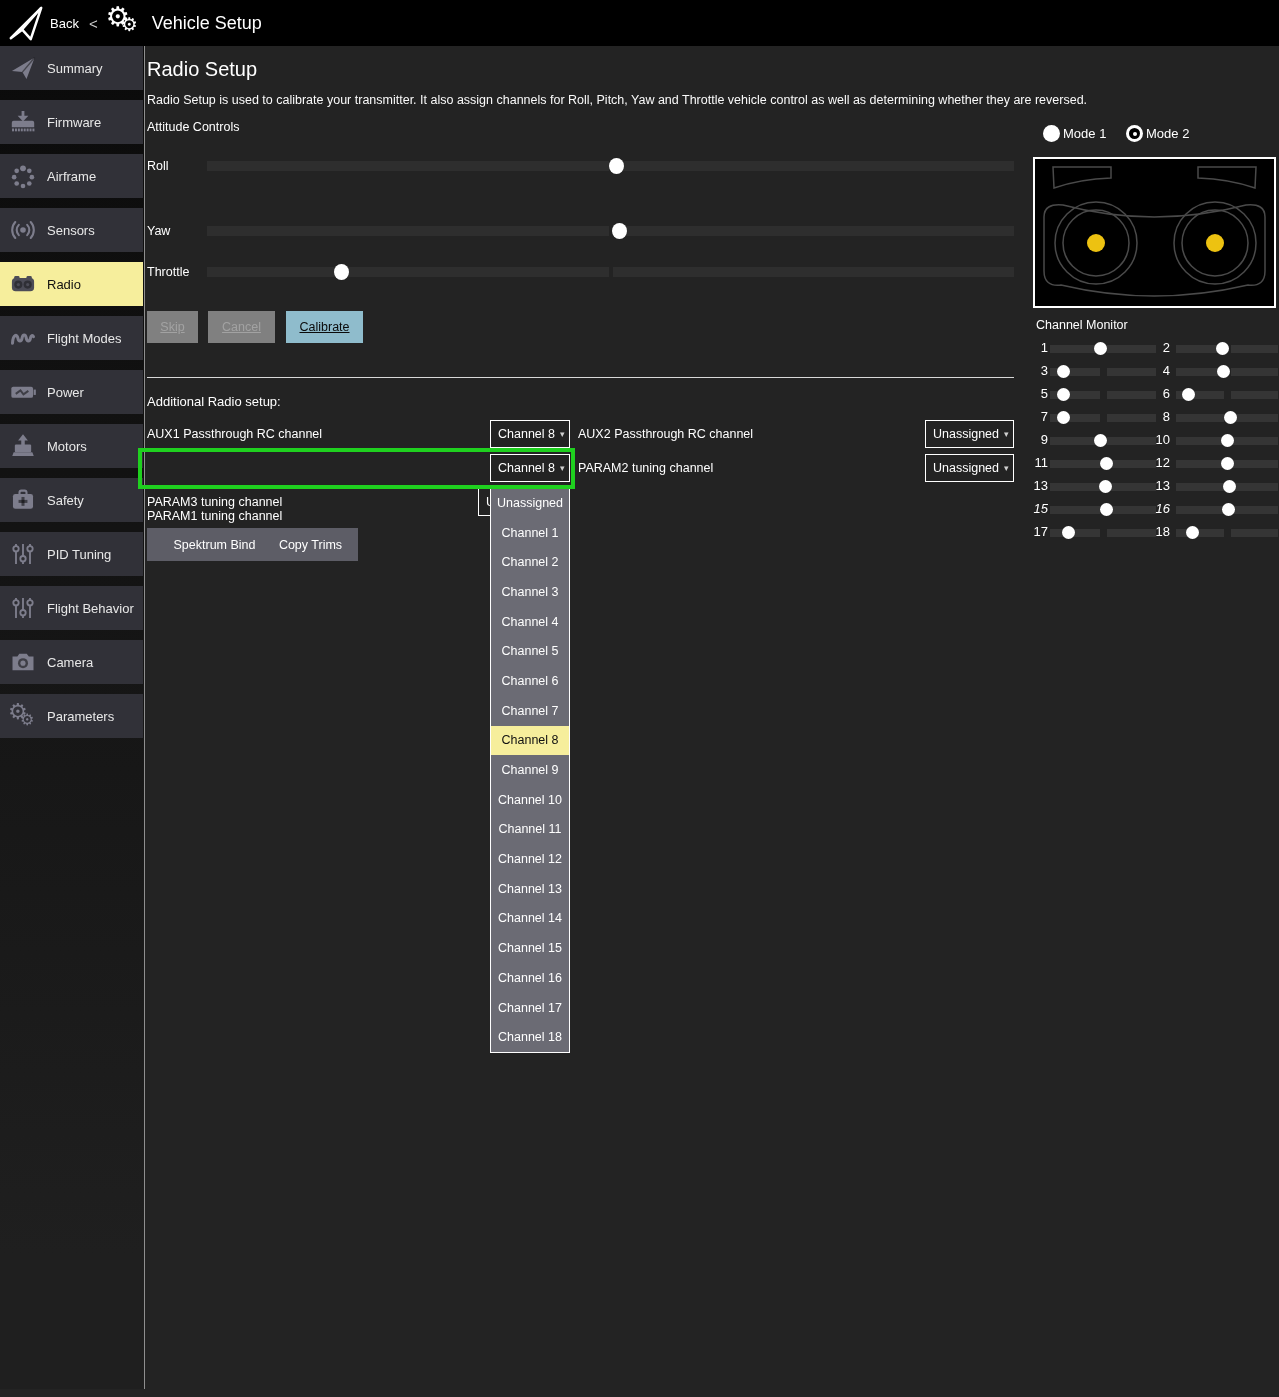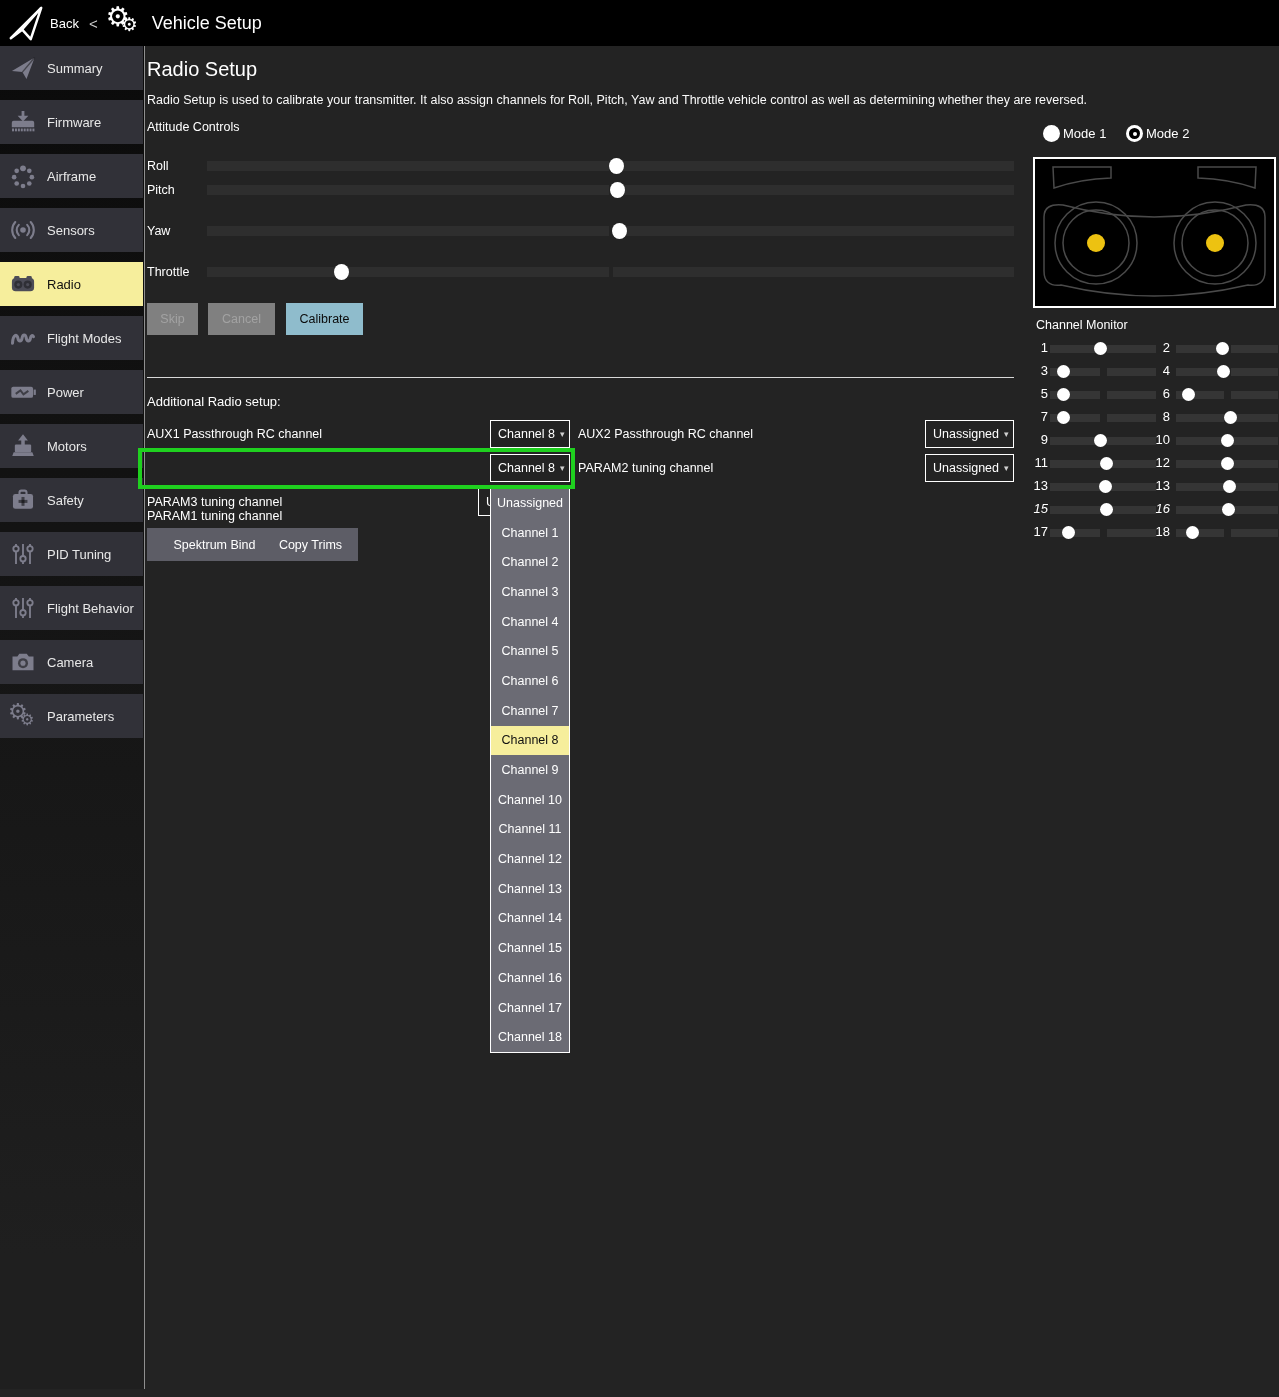--- a/index.html
+++ b/index.html
@@ -40,21 +40,21 @@
   #page-desc{left:147px;top:93px;font-size:12.5px;color:#fafafa;width:1010px;}
   #attitude-heading{left:147px;top:120px;font-size:12.5px;}
   
   #attitude{left:147px;top:135px;width:868px;height:150px;}
   .sl-row{position:absolute;left:0;width:868px;height:16px;}
   .sl-row .sl-label{position:absolute;left:0;top:1px;font-size:12.5px;color:#fff;}
   .sl-track{position:absolute;left:60px;top:3px;width:807px;height:10px;background:#2e2e2e;}
   .sl-gap{position:absolute;left:50%;margin-left:-2px;top:0;width:4px;height:10px;background:#232323;}
   .sl-knob{position:absolute;top:0;width:15px;height:16px;border-radius:50%;background:#fff;}
   
-  .btn{position:absolute;top:303px;height:32px;font-size:12.5px;display:flex;align-items:center;justify-content:center;cursor:pointer;}
+  .btn{position:absolute;top:311px;height:32px;font-size:12.5px;display:flex;align-items:center;justify-content:center;cursor:pointer;text-decoration:underline;}
   #btn-skip{left:147px;width:51px;background:#808080;color:#a2a2a2;}
   #btn-cancel{left:208px;width:67px;background:#808080;color:#a2a2a2;}
   #btn-calibrate{left:286px;width:77px;background:#8fbccc;color:#0b0b0b;}
   #divider{left:147px;top:377px;width:867px;height:1px;background:#d8d8d8;}
   #additional-heading{left:147px;top:394px;font-size:13px;}
   
   .field-label{position:absolute;height:28px;line-height:28px;font-size:12.5px;color:#fff;white-space:nowrap;}
   .combo{position:absolute;height:28px;border:1px solid #fff;background:#232323;box-sizing:border-box;
     display:flex;align-items:center;justify-content:space-between;padding:0 7px;cursor:pointer;overflow:hidden;}
   .combo .val{font-size:12.5px;color:#fff;white-space:nowrap;}
@@ -268,27 +268,20 @@
 
 <div class="abs" id="page-title">Radio Setup</div>
 <div class="abs" id="page-desc">Radio Setup is used to calibrate your transmitter. It also assign channels for Roll, Pitch, Yaw and Throttle vehicle control as well as determining whether they are reversed.</div>
 <div class="abs" id="attitude-heading">Attitude Controls</div>
 <div class="abs" id="attitude">
     <div class="sl-row" style="top: 7px; margin-top: 16px;">
       <span class="sl-label">Roll</span>
       <div class="sl-track">
         <div class="sl-gap"></div>
         <div class="sl-knob" style="left: 401.649px; top: -3px;"></div>
-      </div>
-    </div>
-    <div class="sl-row" style="top: 47px;">
-      <span class="sl-label">Pitch</span>
-      <div class="sl-track">
-        <div class="sl-gap"></div>
-        <div class="sl-knob" style="left: 403.263px; top: -3px;"></div>
       </div>
     </div>
     <div class="sl-row" style="top: 88px;">
       <span class="sl-label">Yaw</span>
       <div class="sl-track">
         <div class="sl-gap"></div>
         <div class="sl-knob" style="left: 404.877px; top: -3px;"></div>
       </div>
     </div>
     <div class="sl-row" style="top: 129px; text-align: right;">

